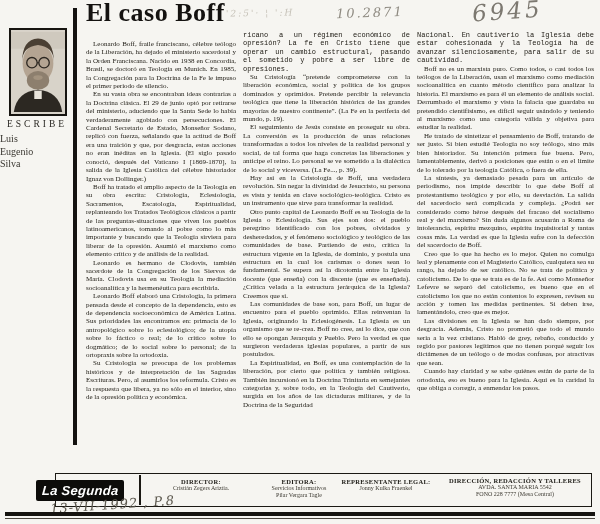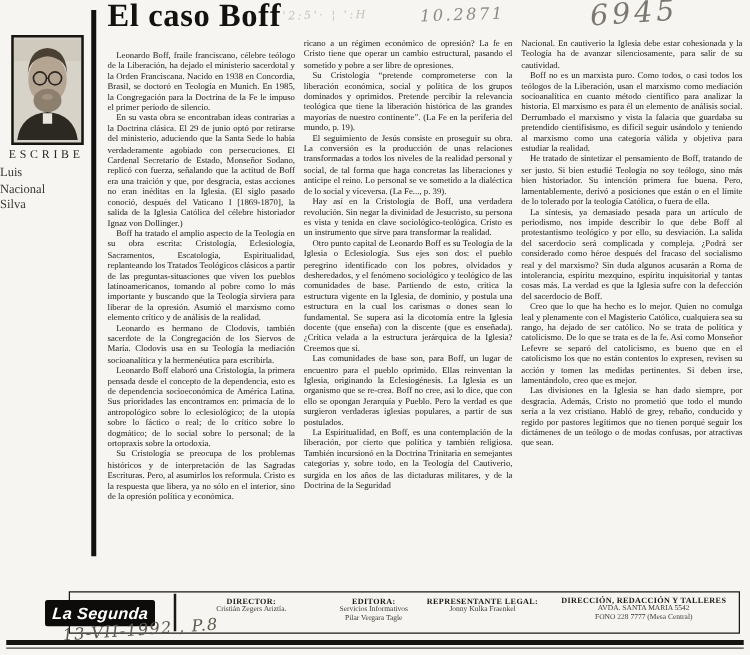--- a/index.html
+++ b/index.html
@@ -23,21 +23,21 @@
   .author{position:absolute;left:0;top:133px;width:66px;font-size:10px;
           line-height:12.5px;color:#3a3731;}
 
   .vbar{position:absolute;left:73px;top:8px;width:4px;height:437px;background:#141210;}
   .title{position:absolute;left:86px;top:-2px;margin:0;font-size:26px;font-weight:bold;
          letter-spacing:.5px;color:#141210;font-family:"Liberation Serif",serif;}
 
   
   .col{position:absolute;text-align:justify;font-size:7px;line-height:8.4px;color:#232019;}
   .col p{margin:0;text-indent:7px;}
-  .col p.cont{text-indent:0;}
+  .col p.cont{text-indent:0;font-family:Liberation Mono, monospace;}
   .col1{left:86px;top:40px;width:150px;font-family:Liberation Serif, serif;}
   .col2{left:243px;top:31px;width:167px;}
   .col3{left:417px;top:31px;width:177px;}
 
   
   .footer-box{position:absolute;left:55px;top:473px;width:537px;height:34px;
               border:1.5px solid #1b1914;box-sizing:border-box;background:#f6f5f1;}
   .footer-divider{position:absolute;left:139px;top:475px;width:1.5px;height:30px;background:#1b1914;}
   .logo{position:absolute;left:36px;top:480px;width:88px;height:21px;background:#0d0c0a;
         color:#fff;display:flex;align-items:center;justify-content:center;border-radius:2px;}
@@ -73,21 +73,21 @@
       <circle cx="22.5" cy="33" r="5.6" fill="none" stroke="#2b2620" stroke-width="1.4"></circle>
       <circle cx="35.5" cy="33" r="5.6" fill="none" stroke="#2b2620" stroke-width="1.4"></circle>
       <line x1="28" y1="33" x2="30" y2="33" stroke="#2b2620" stroke-width="1.2"></line>
       <path d="M3 86 Q6 64 29 62 Q52 64 55 86 Z" fill="#2c2822"></path>
       <rect x="25" y="63" width="8" height="9" fill="#e9e5dc"></rect>
     </svg>
   </div>
   <div class="escribe">ESCRIBE</div>
   <div class="author">
     <div>Luis</div>
-    <div>Nacional</div>
+    <div>Eugenio</div>
     <div>Silva</div>
   </div>
 
   <div class="vbar"></div>
   <h1 class="title">El caso Boff</h1>
 
   <div class="col col1">
     <p>Leonardo Boff, fraile franciscano, célebre teólogo de la Liberación, ha dejado el ministerio sacerdotal y la Orden Franciscana. Nacido en 1938 en Concordia, Brasil, se doctoró en Teología en Munich. En 1985, la Congregación para la Doctrina de la Fe le impuso el primer período de silencio.</p>
     <p>En su vasta obra se encontraban ideas contrarias a la Doctrina clásica. El 29 de junio optó por retirarse del ministerio, aduciendo que la Santa Sede lo había verdaderamente agobiado con persecuciones. El Cardenal Secretario de Estado, Monseñor Sodano, replicó con fuerza, señalando que la actitud de Boff era una traición y que, por desgracia, estas acciones no eran inéditas en la Iglesia. (El siglo pasado conoció, después del Vaticano I [1869-1870], la salida de la Iglesia Católica del célebre historiador Ignaz von Dollinger.)</p>
     <p>Boff ha tratado el amplio aspecto de la Teología en su obra escrita: Cristología, Eclesiología, Sacramentos, Escatología, Espiritualidad, replanteando los Tratados Teológicos clásicos a partir de las preguntas-situaciones que viven los pueblos latinoamericanos, tomando al pobre como lo más importante y buscando que la Teología sirviera para liberar de la opresión. Asumió el marxismo como elemento crítico y de análisis de la realidad.</p>
@@ -106,20 +106,21 @@
     <p>La Espiritualidad, en Boff, es una contemplación de la liberación, por cierto que política y también religiosa. También incursionó en la Doctrina Trinitaria en semejantes categorías y, sobre todo, en la Teología del Cautiverio, surgida en los años de las dictaduras militares, y de la Doctrina de la Seguridad</p>
   </div>
 
   <div class="col col3">
     <p class="cont">Nacional. En cautiverio la Iglesia debe estar cohesionada y la Teología ha de avanzar silenciosamente, para salir de su cautividad.</p>
     <p>Boff no es un marxista puro. Como todos, o casi todos los teólogos de la Liberación, usan el marxismo como mediación socioanalítica en cuanto método científico para analizar la historia. El marxismo es para él un elemento de análisis social. Derrumbado el marxismo y vista la falacia que guardaba su pretendido cientifisismo, es difícil seguir usándolo y teniendo al marxismo como una categoría válida y objetiva para estudiar la realidad.</p>
     <p>He tratado de sintetizar el pensamiento de Boff, tratando de ser justo. Si bien estudié Teología no soy teólogo, sino más bien historiador. Su intención primera fue buena. Pero, lamentablemente, derivó a posiciones que están o en el límite de lo tolerado por la teología Católica, o fuera de ella.</p>
     <p>La síntesis, ya demasiado pesada para un artículo de periodismo, nos impide describir lo que debe Boff al protestantismo teológico y por ello, su desviación. La salida del sacerdocio será complicada y compleja. ¿Podrá ser considerado como héroe después del fracaso del socialismo real y del marxismo? Sin duda algunos acusarán a Roma de intolerancia, espíritu mezquino, espíritu inquisitorial y tantas cosas más. La verdad es que la Iglesia sufre con la defección del sacerdocio de Boff.</p>
     <p>Creo que lo que ha hecho es lo mejor. Quien no comulga leal y plenamente con el Magisterio Católico, cualquiera sea su rango, ha dejado de ser católico. No se trata de política y catolicismo. De lo que se trata es de la fe. Así como Monseñor Lefevre se separó del catolicismo, es bueno que en el catolicismo los que no están contentos lo expresen, revisen su acción y tomen las medidas pertinentes. Si deben irse, lamentándolo, creo que es mejor.</p>
     <p>Las divisiones en la Iglesia se han dado siempre, por desgracia. Además, Cristo no prometió que todo el mundo sería a la vez cristiano. Habló de grey, rebaño, conducido y regido por pastores legítimos que no tienen porqué seguir los dictámenes de un teólogo o de modas confusas, por atractivas que sean.</p>
+    <p>Cuando hay claridad y se sabe quiénes están de parte de la ortodoxia, eso es bueno para la Iglesia. Aquí es la caridad la que obliga a corregir, a enmendar los pasos.</p>
   </div>
 
   <div class="footer-box"></div>
   <div class="footer-divider"></div>
   <div class="logo">
     <span>La Segunda</span>
   </div>
   <div class="pencil ann-date">13-VII-1992 , P.8</div>
 
   <div class="fsec fsec0">

